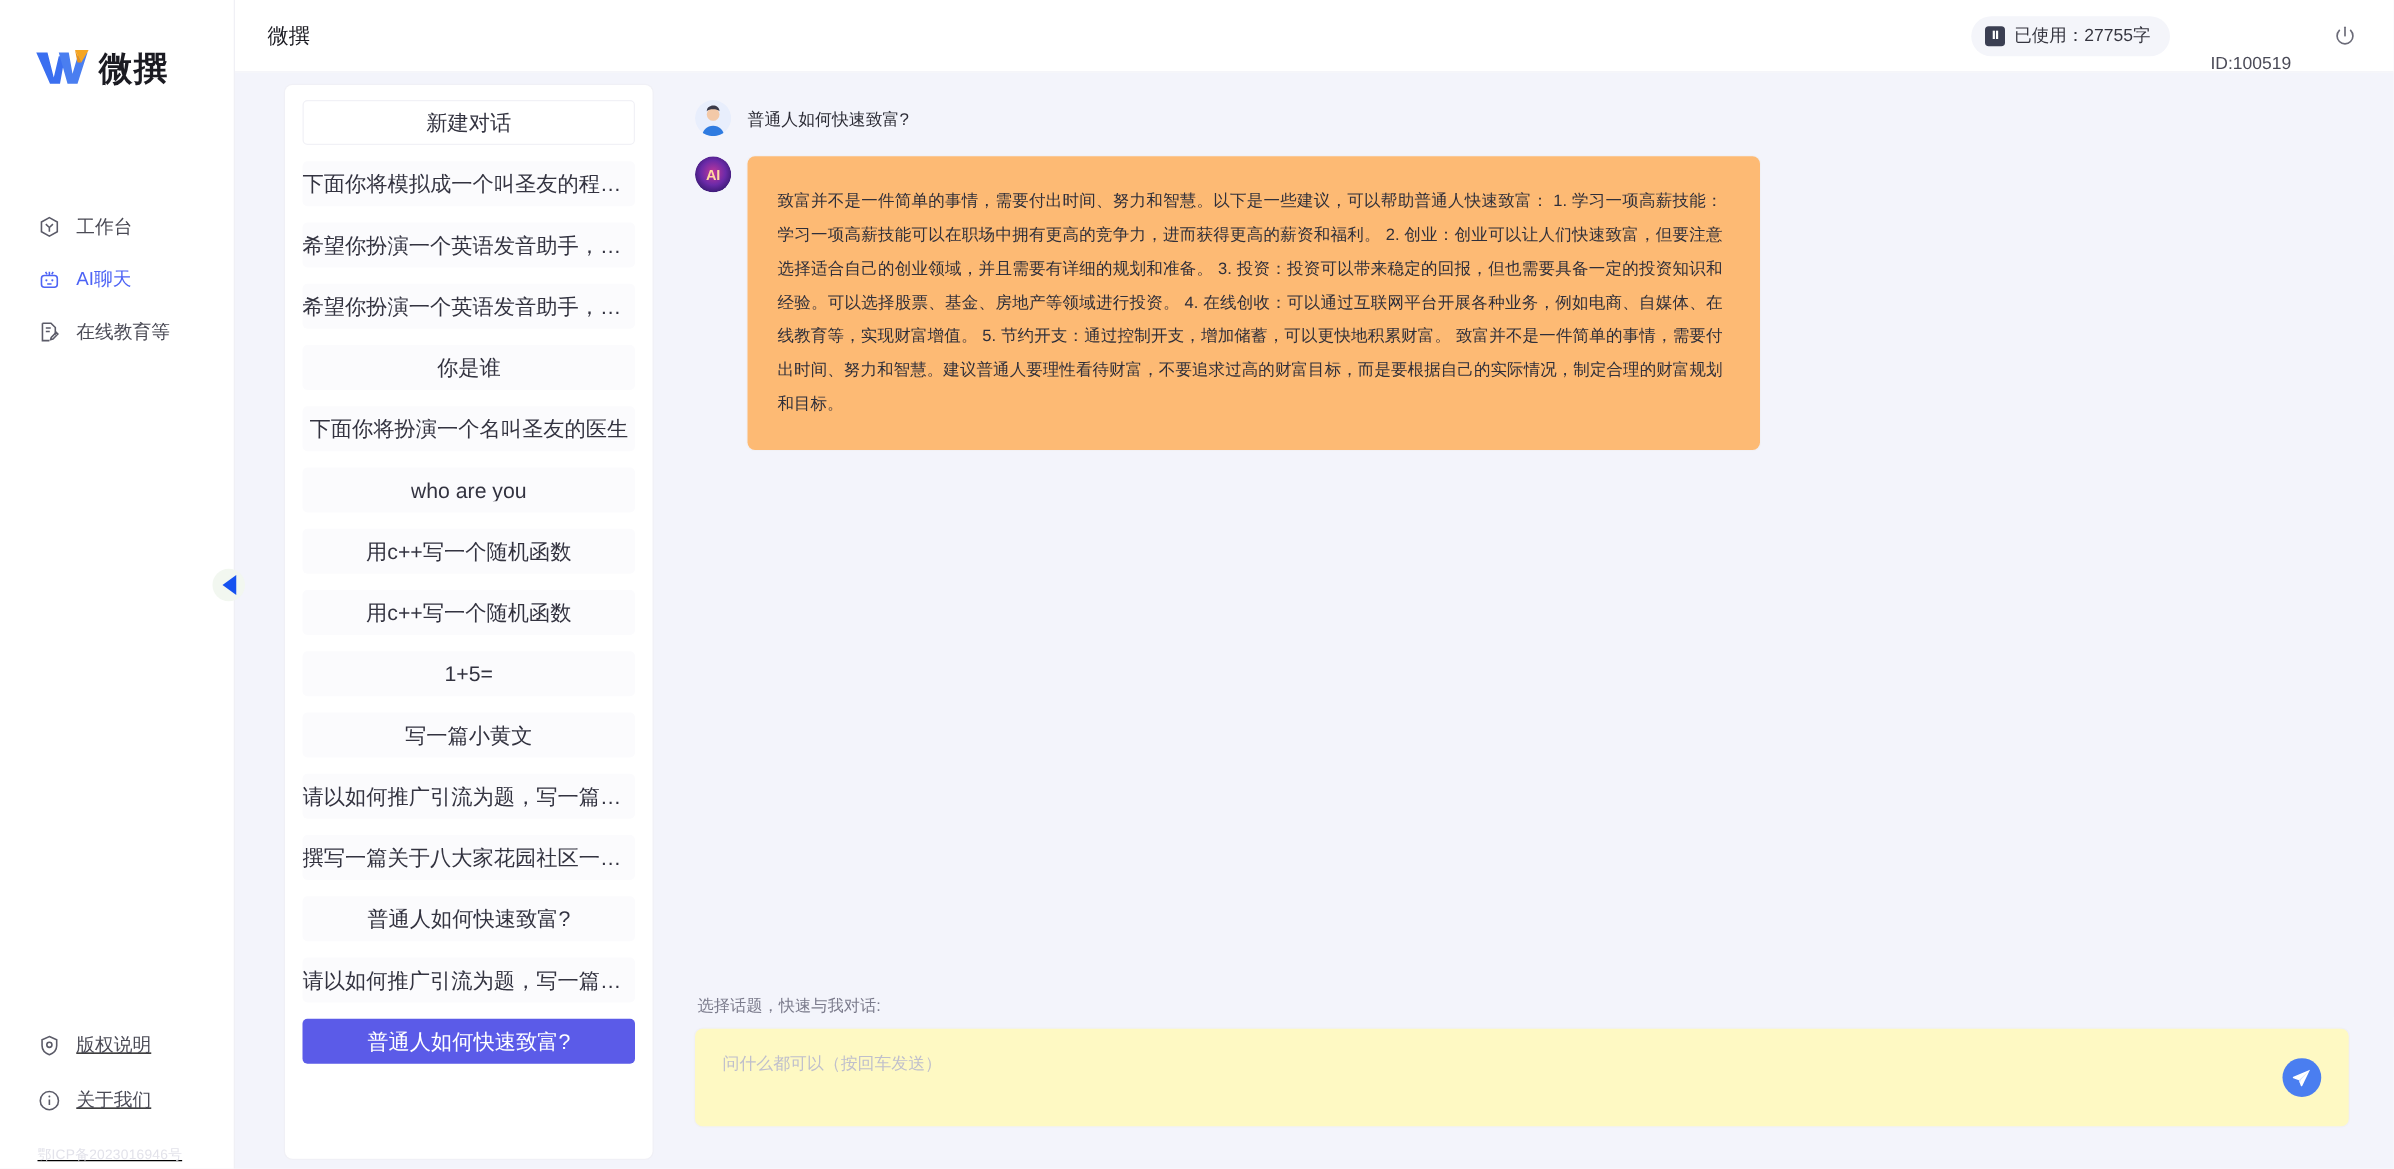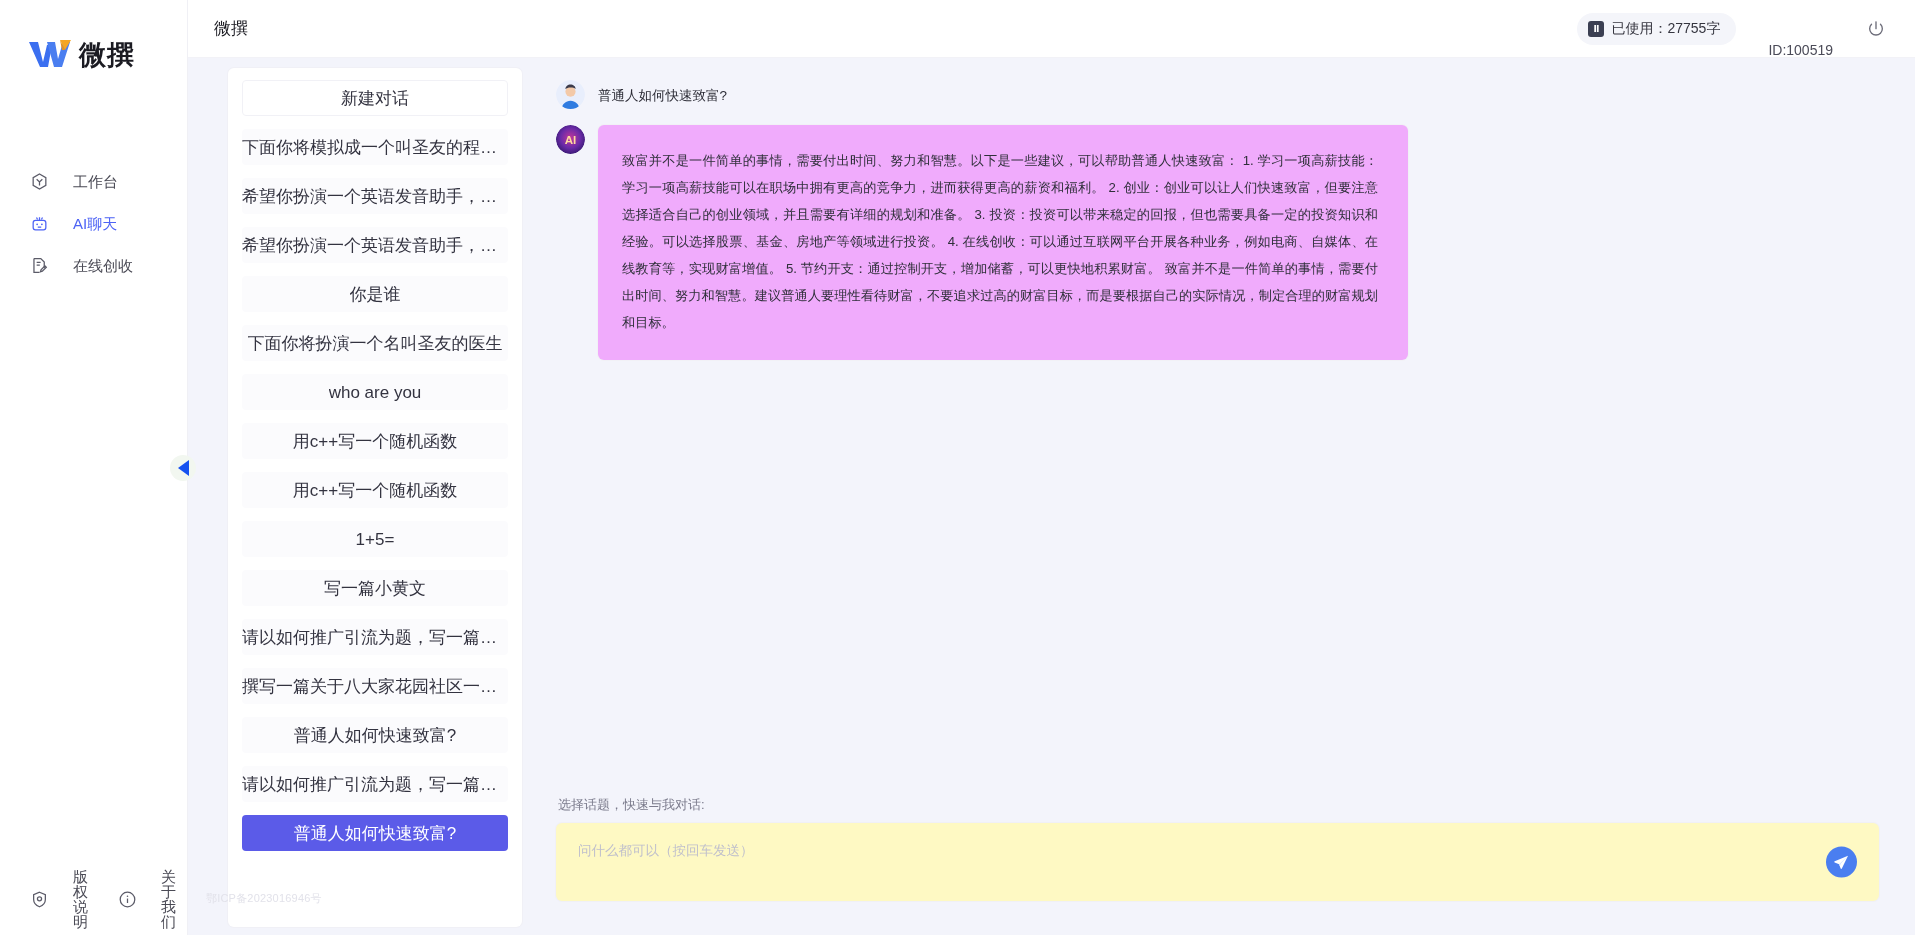--- a/index.html
+++ b/index.html
@@ -42,34 +42,36 @@
     font-weight: 700;
     color: #1b1b22;
     letter-spacing: 1px;
     line-height: 1;
   }
   .nav-list { margin-top: 50px; display: flex; flex-direction: column; }
   .nav-item {
     height: 42px;
     display: flex;
     align-items: center;
-    gap: 24px;
+    gap: 12px;
     padding-left: 30px;
     cursor: pointer;
     color: #4a4a55;
     font-size: 15px;
   }
   .nav-item.active { color: #4d63f5; }
   .nav-item .nav-ico { width: 19px; height: 19px; display: block; flex: 0 0 19px; }
   .nav-label { line-height: 1; }
 
   .rail-bottom {
     margin-top: auto;
-    padding-bottom: 14px;
-    display: flex;
+    padding-bottom: 4px;
+    display: flex;
+    flex-direction: column;
+    text-decoration: underline;
   }
   .rail-bottom .nav-item { height: 44px; }
   .icp {
     font-size: 11px;
     color: #e2e2ea;
     padding-left: 30px;
     margin-top: 14px;
     white-space: nowrap;
     letter-spacing: .2px;
   }
@@ -218,21 +220,21 @@
   .msg-row { display: flex; align-items: flex-start; gap: 13px; margin-bottom: 16px; }
   .avatar { width: 29px; height: 29px; border-radius: 50%; flex: 0 0 29px; overflow: hidden; }
   .avatar svg { display: block; }
   .user-text {
     font-size: 13.5px;
     color: #2c2c36;
     padding-top: 5px;
     line-height: 1.6;
   }
   .ai-bubble {
-    background: #f0abfc;
+    background: #fdba74;
     border-radius: 6px;
     padding: 22px 30px 24px 24px;
     font-size: 13.2px;
     color: #2f2f3a;
     line-height: 2.05;
     max-width: 810px;
     text-align: justify;
     box-shadow: 0 0 0 1px #f1f1f6;
   }
 
@@ -315,21 +317,21 @@
         <span class="nav-label">AI聊天</span>
       </div>
 
       <div class="nav-item">
         <svg class="nav-ico" viewBox="0 0 24 24" fill="none" stroke="#5b5b68" stroke-width="1.6">
           <path d="M5 3.2h8.6L18 7.6V15"></path>
           <path d="M5 3.2V20.8h7"></path>
           <path d="M8.4 8h5M8.4 11.6h4"></path>
           <path d="m20.6 14.2-5 5-2.4.7.7-2.4 5-5z"></path>
         </svg>
-        <span class="nav-label">在线创收</span>
+        <span class="nav-label">在线教育等</span>
       </div>
     </nav>
 
     <div class="rail-bottom">
       <div class="nav-item">
         <svg class="nav-ico" viewBox="0 0 24 24" fill="none" stroke="#5b5b68" stroke-width="1.6">
           <path d="M12 2.8 19.4 6v6.1c0 4.2-3.1 7.4-7.4 9.1-4.3-1.7-7.4-4.9-7.4-9.1V6z"></path>
           <circle cx="12" cy="11.2" r="2.6"></circle>
         </svg>
         <span class="nav-label">版权说明</span>

